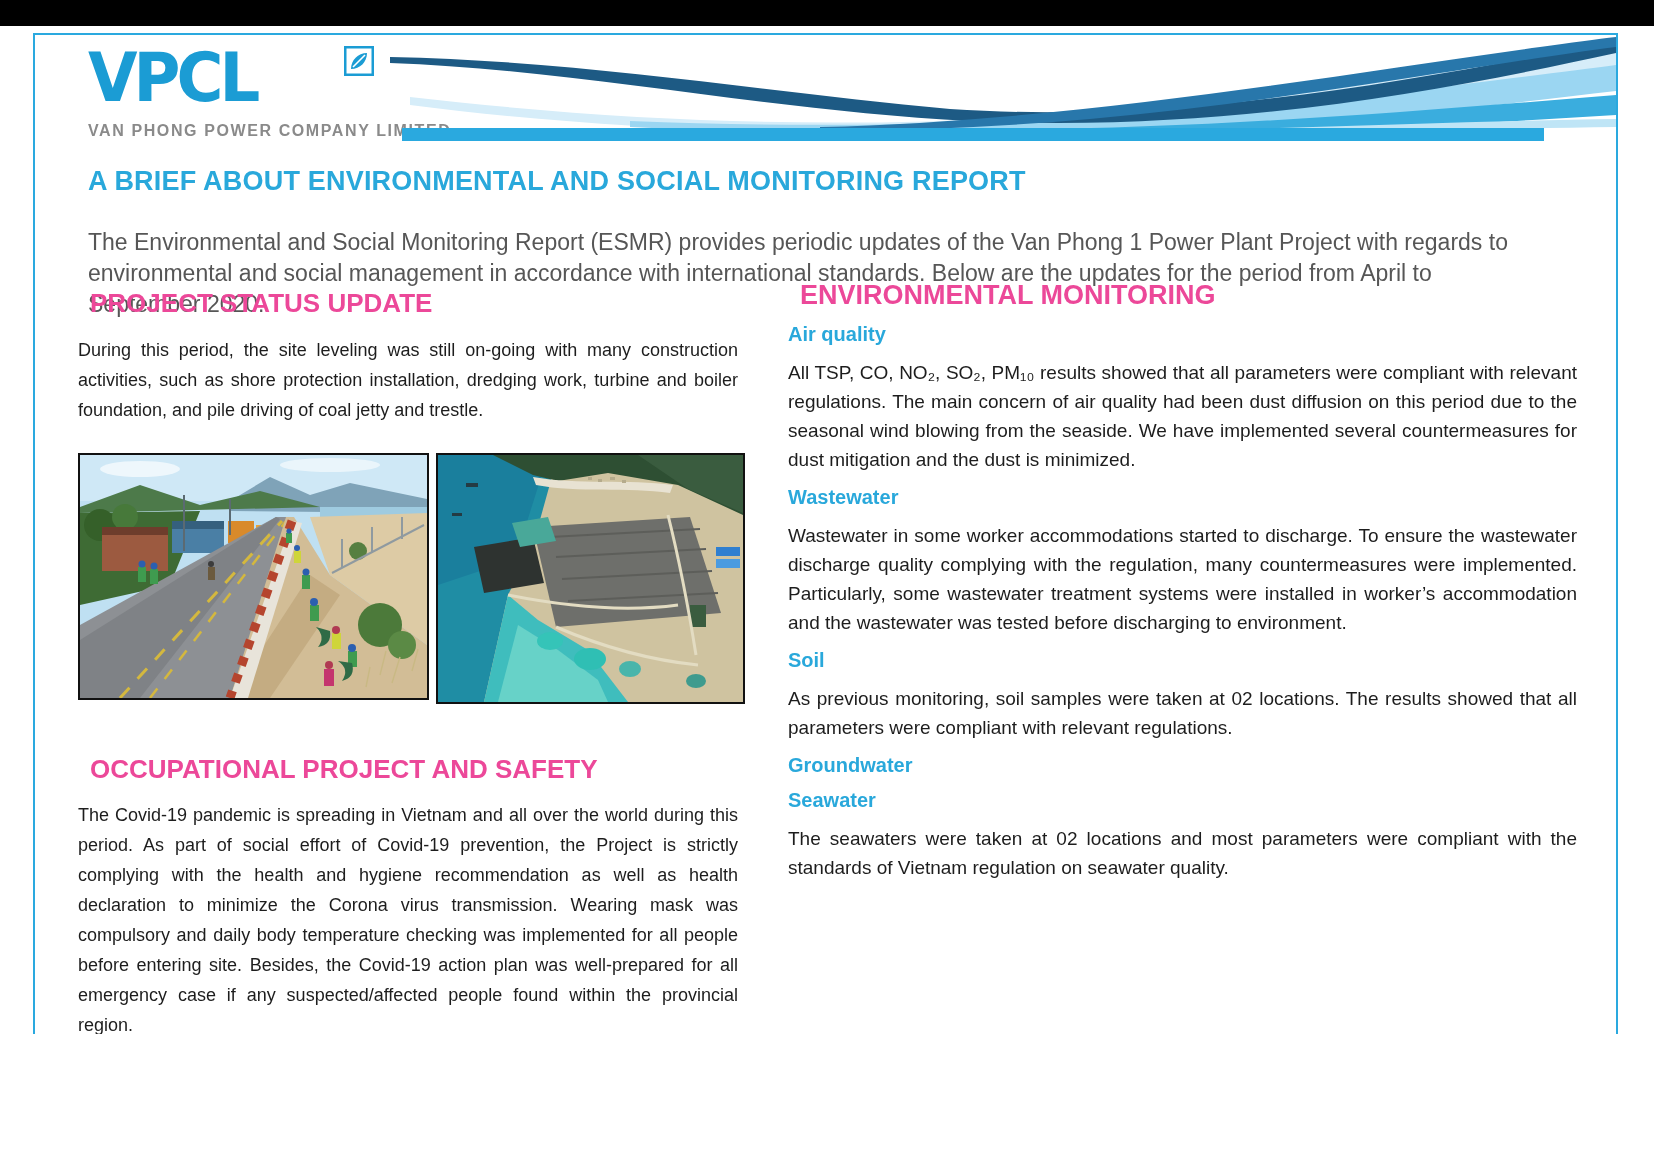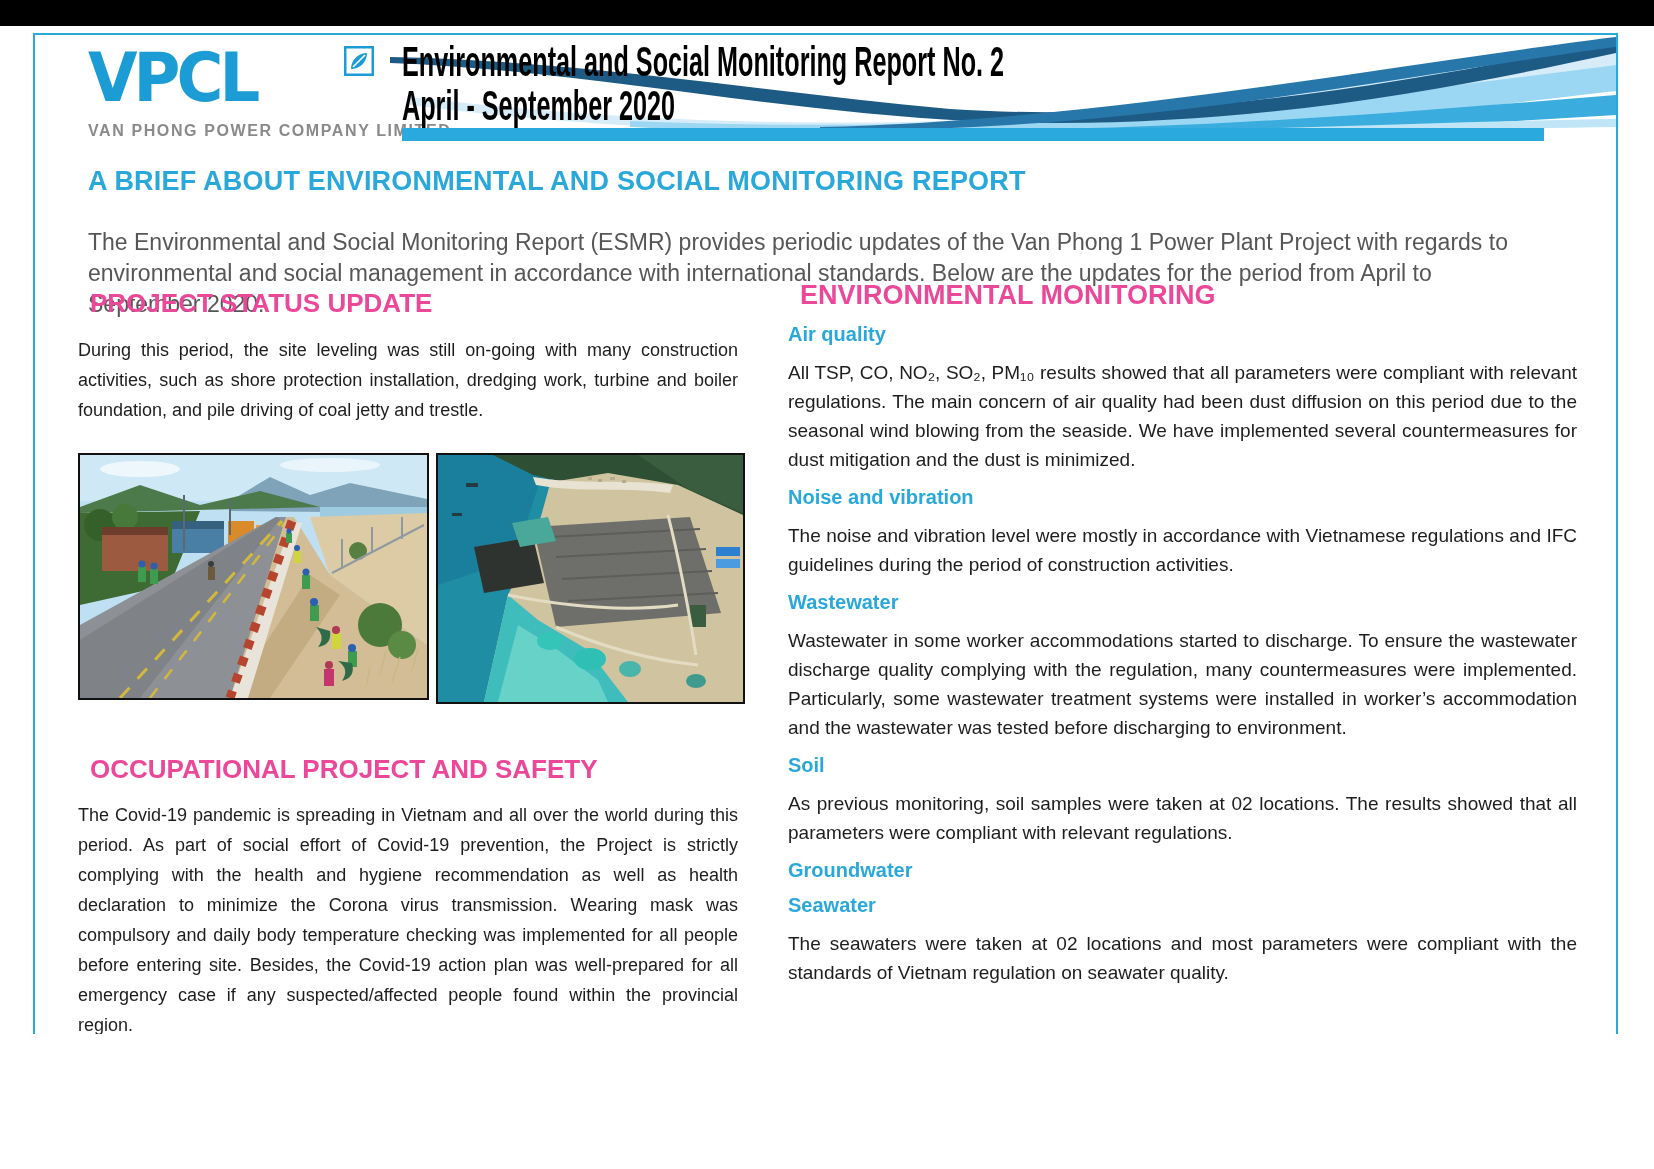--- a/index.html
+++ b/index.html
@@ -74,24 +74,20 @@
     <span class="logo-leaf">
       <svg width="30" height="30" viewBox="0 0 30 30">
         <rect x="1" y="1" width="28" height="28" fill="#fff" stroke="#1b9cd4" stroke-width="3"></rect>
         <path d="M7 23 C7 14 14 7 23 7 C23 16 16 23 7 23 Z" fill="#1b9cd4"></path>
         <path d="M9 21 C14 16 18 12 21 9" stroke="#fff" stroke-width="1.6" fill="none"></path>
       </svg>
     </span>
     <div class="logo-subtitle">VAN PHONG POWER COMPANY LIMITED</div>
   </div>
 
-  <div class="title-block">
-    <span class="display title-l1">Environmental and Social Monitoring Report No. 2</span><br>
-    <span class="display title-l2">April - September 2020</span>
-  </div>
   <div class="title-underline"></div>
 
   <div class="h1">A BRIEF ABOUT ENVIRONMENTAL AND SOCIAL MONITORING REPORT</div>
   <p class="intro">The Environmental and Social Monitoring Report (ESMR) provides periodic updates of the Van Phong 1 Power Plant Project with regards to environmental and social management in accordance with international standards. Below are the updates for the period from April to September 2020.</p>
 
   <div class="col-left">
     <div class="h2">PROJECT STATUS UPDATE</div>
     <p class="body-text ps-para">During this period, the site leveling was still on-going with many construction activities, such as shore protection installation, dredging work, turbine and boiler foundation, and pile driving of coal jetty and trestle.</p>
   </div>
 
@@ -211,24 +207,20 @@
   <p class="body-text ohs-para" style="line-height:30px;">The Covid-19 pandemic is spreading in Vietnam and all over the world during this period. As part of social effort of Covid-19 prevention, the Project is strictly complying with the health and hygiene recommendation as well as health declaration to minimize the Corona virus transmission. Wearing mask was compulsory and daily body temperature checking was implemented for all people before entering site. Besides, the Covid-19 action plan was well-prepared for all emergency case if any suspected/affected people found within the provincial region.</p>
 
   <div class="col-right">
     <div class="h2">ENVIRONMENTAL MONITORING</div>
 
     <div>
       <div class="h3">Air quality</div>
       <p class="body-text">All TSP, CO, NO₂, SO₂, PM₁₀ results showed that all parameters were compliant with relevant regulations. The main concern of air quality had been dust diffusion on this period due to the seasonal wind blowing from the seaside. We have implemented several countermeasures for dust mitigation and the dust is minimized.</p>
     </div>
 
-    <div>
-      <div class="h3">Noise and vibration</div>
-      <p class="body-text">The noise and vibration level were mostly in accordance with Vietnamese regulations and IFC guidelines during the period of construction activities.</p>
-    </div>
 
     <div>
       <div class="h3">Wastewater</div>
       <p class="body-text">Wastewater in some worker accommodations started to discharge. To ensure the wastewater discharge quality complying with the regulation, many countermeasures were implemented. Particularly, some wastewater treatment systems were installed in worker’s accommodation and the wastewater was tested before discharging to environment.</p>
     </div>
 
     <div>
       <div class="h3">Soil</div>
       <p class="body-text">As previous monitoring, soil samples were taken at 02 locations. The results showed that all parameters were compliant with relevant regulations.</p>
     </div>

